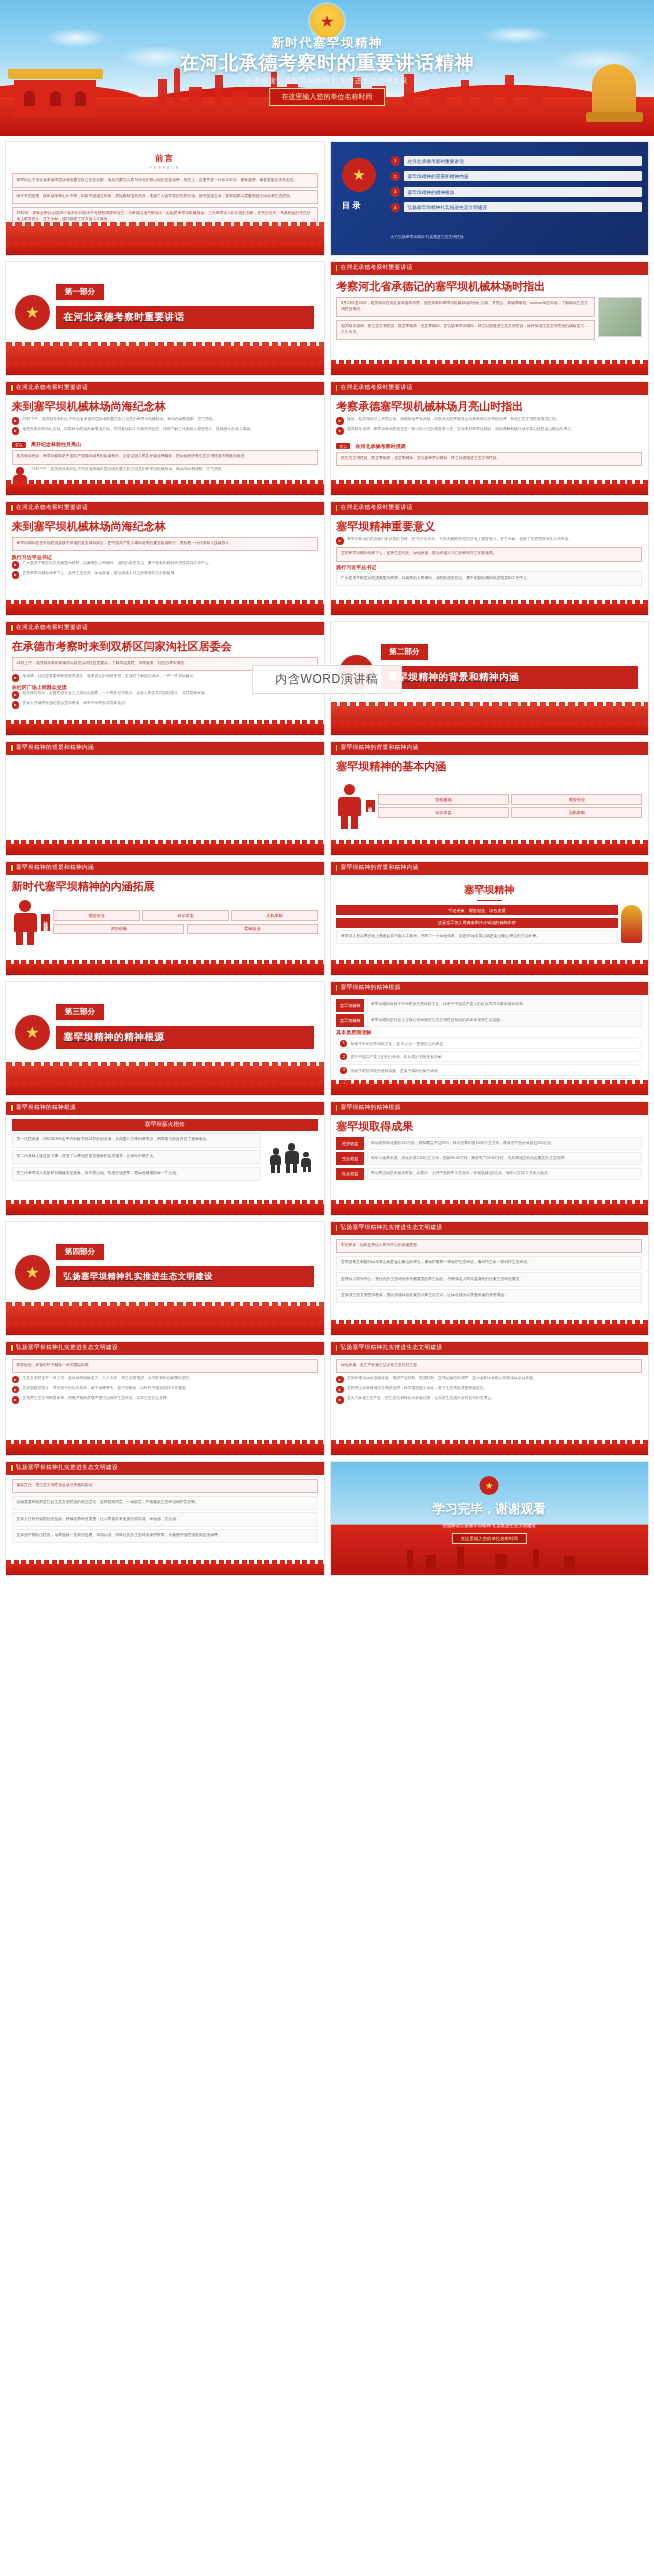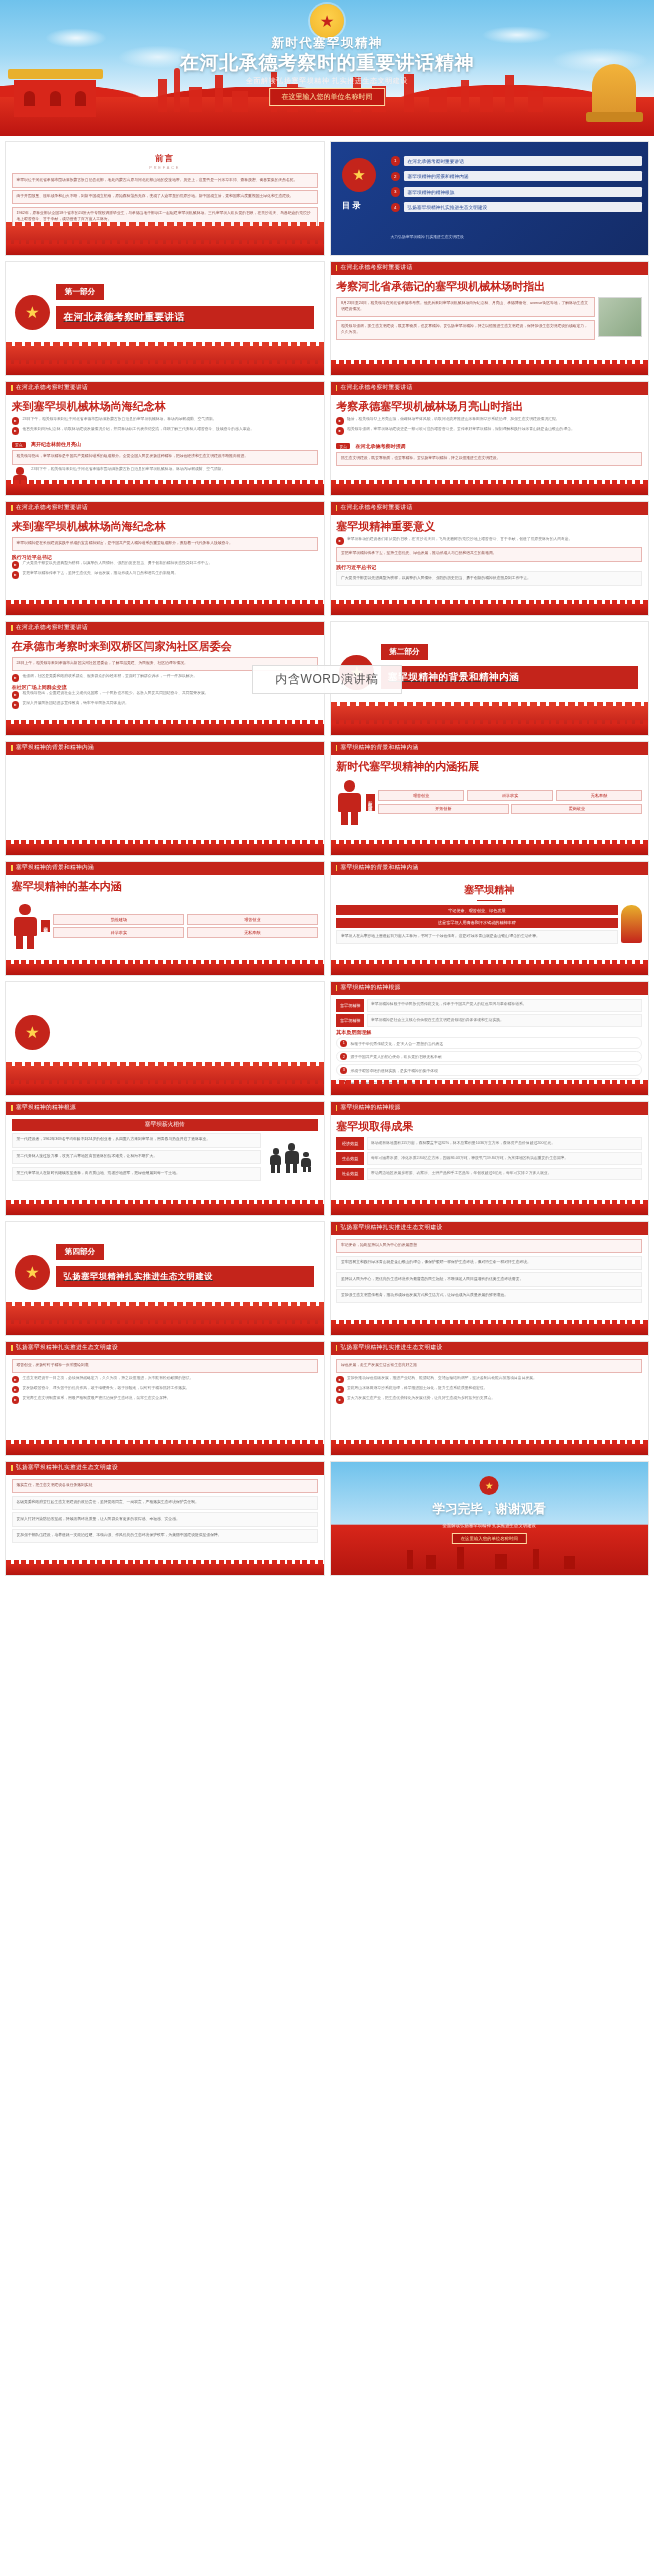--- a/index.html
+++ b/index.html
@@ -533,20 +533,50 @@
         </div>
       <div class="sl-foot"></div>
     </div>
 
     <div class="slide">
       <div class="sl-head">
           <span class="hh-bar"></span>
           <span>塞罕坝精神的背景和精神内涵</span>
         </div>
       <div class="sl-body">
+        <div class="sl-title">塞罕坝精神的基本内涵</div>
+        <div class="row" style="align-items:center;margin-top:10px">
+          <div class="person" style="width:26.5px;height:44px">
+            <div class="head" style="left:7.6px;width:11.4px;height:11.4px"></div>
+            <div class="body" style="left:1.9px;top:12.6px;width:23px;height:19px"></div>
+            <div class="leg" style="left:4.4px;top:32px;width:7px;height:12.6px"></div>
+            <div class="leg" style="left:15px;top:32px;width:7px;height:12.6px"></div>
+          </div>
+          <div class="vbanner">塞罕坝精神</div>
+          <div class="chips">
+            <div class="chiprow">
+              <div class="chip">勤俭建场</div>
+              <div class="chip">艰苦创业</div>
+            </div>
+            <div class="chiprow">
+              <div class="chip">科学求实</div>
+              <div class="chip">无私奉献</div>
+            </div>
+          </div>
+        </div>
+      </div>
+      <div class="sl-foot"></div>
+    </div>
+
+    <div class="slide">
+      <div class="sl-head">
+          <span class="hh-bar"></span>
+          <span>塞罕坝精神的背景和精神内涵</span>
+        </div>
+      <div class="sl-body">
         <div class="sl-title">新时代塞罕坝精神的内涵拓展</div>
         <div class="row" style="align-items:center;margin-top:6.3px">
           <div class="person" style="width:26.5px;height:44px">
             <div class="head" style="left:7.6px;width:11.4px;height:11.4px"></div>
             <div class="body" style="left:1.9px;top:12.6px;width:23px;height:19px"></div>
             <div class="leg" style="left:4.4px;top:32px;width:7px;height:12.6px"></div>
             <div class="leg" style="left:15px;top:32px;width:7px;height:12.6px"></div>
           </div>
           <div class="vbanner">新时代塞罕坝精神</div>
           <div class="chips">
@@ -564,66 +594,40 @@
       </div>
       <div class="sl-foot"></div>
     </div>
 
     <div class="slide">
       <div class="sl-head">
           <span class="hh-bar"></span>
           <span>塞罕坝精神的背景和精神内涵</span>
         </div>
       <div class="sl-body">
-        <div class="sl-title">塞罕坝精神的基本内涵</div>
-        <div class="row" style="align-items:center;margin-top:10px">
-          <div class="person" style="width:26.5px;height:44px">
-            <div class="head" style="left:7.6px;width:11.4px;height:11.4px"></div>
-            <div class="body" style="left:1.9px;top:12.6px;width:23px;height:19px"></div>
-            <div class="leg" style="left:4.4px;top:32px;width:7px;height:12.6px"></div>
-            <div class="leg" style="left:15px;top:32px;width:7px;height:12.6px"></div>
-          </div>
-          <div class="vbanner">塞罕坝精神</div>
-          <div class="chips">
-            <div class="chiprow">
-              <div class="chip">勤俭建场</div>
-              <div class="chip">艰苦创业</div>
-            </div>
-            <div class="chiprow">
-              <div class="chip">科学求实</div>
-              <div class="chip">无私奉献</div>
-            </div>
-          </div>
-        </div>
-      </div>
-      <div class="sl-foot"></div>
-    </div>
-
-    <div class="slide">
-      <div class="sl-head">
-          <span class="hh-bar"></span>
-          <span>塞罕坝精神的背景和精神内涵</span>
-        </div>
-      <div class="sl-body">
         <div class="sl-title sl-title-center" style="font-size:10px;margin-top:3.8px">塞罕坝精神</div>
         <div class="rule"></div>
         <div class="row" style="align-items:flex-start">
           <div style="flex:1">
             <div style="background:#c4241b;color:#fff;font-size:4.1px;padding:2.5px 3.8px;margin-bottom:2.5px;text-align:center">牢记使命、艰苦创业、绿色发展</div>
             <div style="background:#c4241b;color:#fff;font-size:4.1px;padding:2.5px 3.8px;margin-bottom:2.5px;text-align:center">这是塞罕坝人用青春和汗水铸就的精神丰碑</div>
             <div class="box plain">塞罕坝人在高寒沙地上营造起百万亩人工林海，书写了一个绿色传奇。这是对'绿水青山就是金山银山'理念的生动诠释。</div>
           </div>
           <div class="torch"></div>
         </div>
       </div>
       <div class="sl-foot"></div>
     </div>
 
     <div class="slide divider with-emblem">
       <div class="div-emblem">★</div>
+      <div class="divider-inner">
+        <div class="div-num">第三部分</div>
+        <div class="div-title">塞罕坝精神的精神根源</div>
+      </div>
       <div class="redwall"></div>
       <div class="sl-foot"></div>
     </div>
 
     <div class="slide">
       <div class="sl-head">
           <span class="hh-bar"></span>
           <span>塞罕坝精神的精神根源</span>
         </div>
       <div class="sl-body">

